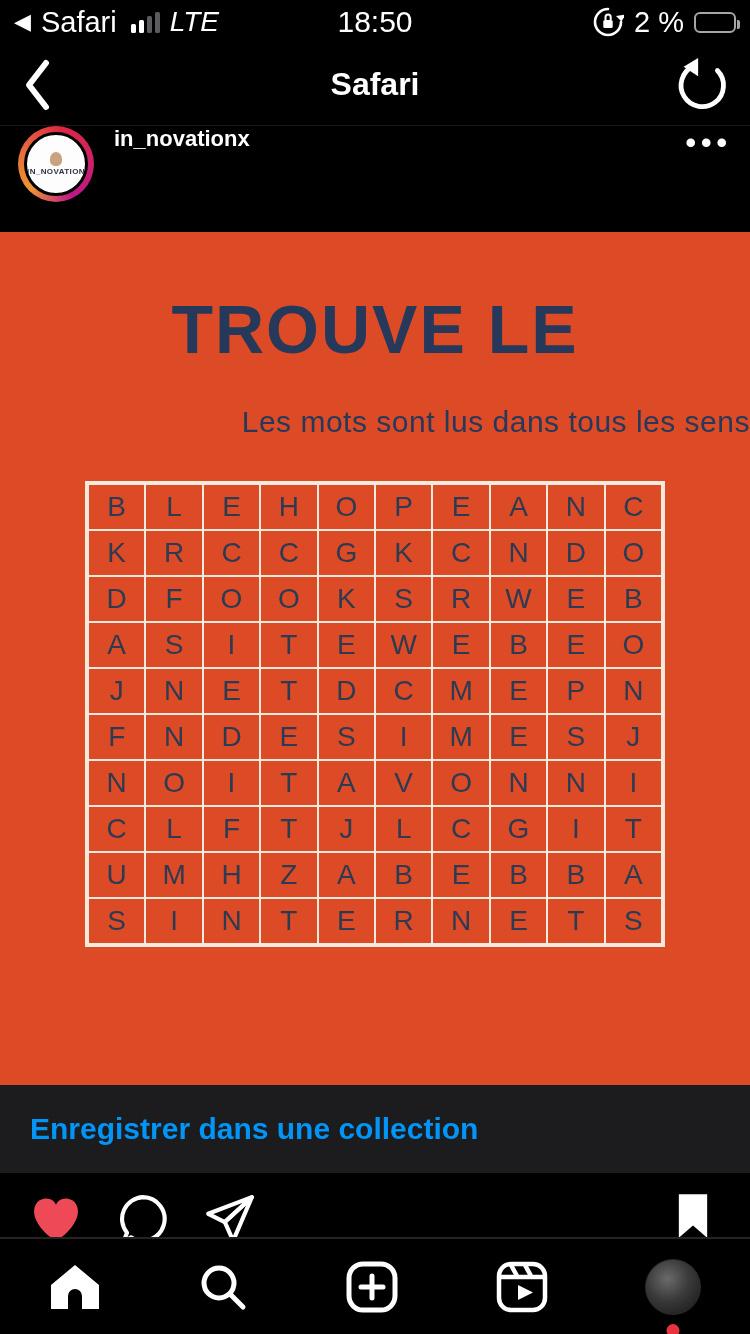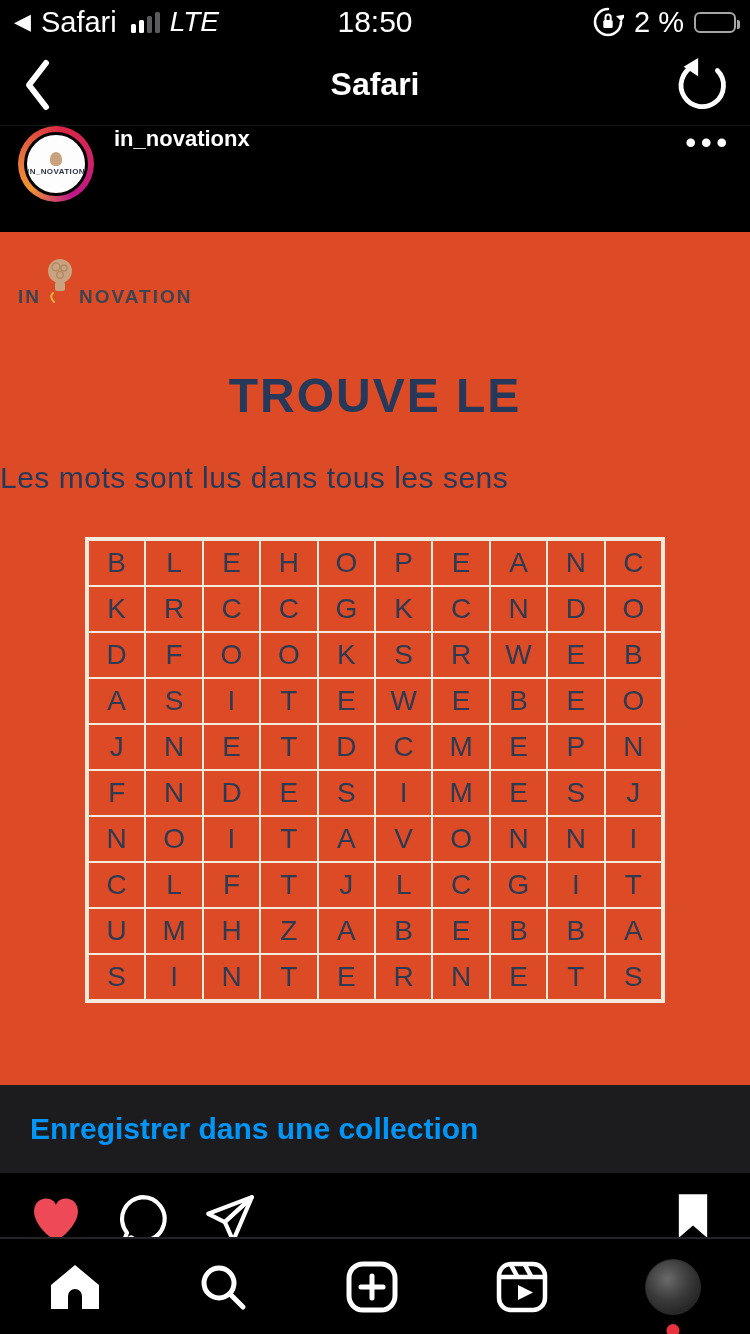--- a/index.html
+++ b/index.html
@@ -53,23 +53,23 @@
   .avatar-bulb{width:12px;height:14px;background:#C9A380;border-radius:50% 50% 40% 40%;margin-bottom:1px;}
   .avatar-inner span{font-size:8px;font-weight:bold;color:#2c3340;letter-spacing:.4px;white-space:nowrap;}
   .username{color:#fff;font-size:22px;font-weight:bold;flex:1;}
   .more-dots{color:#fff;font-size:30px;letter-spacing:5px;font-weight:bold;}
 
   
   .post-image{height:853px;background:var(--image-bg);padding-top:12px;flex:0 0 auto;overflow:hidden;}
   .brand-logo{display:flex;align-items:flex-end;margin-left:18px;height:62px;}
   .brand-logo span{font-size:19px;font-weight:bold;letter-spacing:2px;color:#3c4450;line-height:1;}
   .bulb-svg{margin:0 2px -2px 2px;}
-  .puzzle-title{color:var(--image-text);text-align:center;font-size:48px;font-weight:600;
-    letter-spacing:2px;line-height:1.1;margin-top:64px;}
-  .puzzle-subtitle{color:var(--image-text);text-align:left;font-size:30px;margin-top:38px;
+  .puzzle-title{color:var(--image-text);text-align:center;font-size:68px;font-weight:600;
+    letter-spacing:2px;line-height:1.1;margin-top:48px;}
+  .puzzle-subtitle{color:var(--image-text);text-align:right;font-size:30px;margin-top:38px;
     letter-spacing:.5px;}
   .letter-grid{width:580px;margin:42px auto 0;display:grid;grid-template-columns:repeat(10,1fr);
     border:3px solid var(--grid-line);}
   .letter-grid .cell{height:46px;border:1.5px solid var(--grid-line);display:flex;
     align-items:center;justify-content:center;font-size:28px;color:#2C3A52;font-weight:500;}
 
   
   .save-card{height:88px;background:#1c1c1e;display:flex;align-items:center;padding:0 30px;flex:0 0 auto;}
   .save-link{color:var(--link-blue);font-size:30px;font-weight:bold;background:none;border:none;cursor:pointer;text-align:right;}
 
@@ -143,32 +143,20 @@
       <div class="avatar-inner">
         <span class="avatar-bulb"></span>
         <span>IN_NOVATION</span>
       </div>
     </div>
     <span class="username">in_novationx</span>
     <span class="more-dots">•••</span>
   </div>
 
   <div class="post-image">
-    <div class="brand-logo">
-      <span>IN</span>
-      <svg class="bulb-svg" width="34" height="52" viewBox="0 0 34 52">
-        <circle cx="17" cy="15" r="12" fill="#C9A380"></circle>
-        <circle cx="13" cy="11" r="4" fill="none" stroke="#B18A62" stroke-width="1.5"></circle>
-        <circle cx="21" cy="12" r="3" fill="none" stroke="#B18A62" stroke-width="1.5"></circle>
-        <circle cx="17" cy="19" r="3.4" fill="none" stroke="#B18A62" stroke-width="1.5"></circle>
-        <rect x="12" y="26" width="10" height="9" rx="2" fill="#C9A380"></rect>
-        <path d="M10 37 q-4 4 1 9" fill="none" stroke="#E0B33C" stroke-width="2" stroke-linecap="round"></path>
-      </svg>
-      <span>NOVATION</span>
-    </div>
 
     <div class="puzzle-title">
       <div>TROUVE LE</div>
     </div>
 
     <div class="puzzle-subtitle">Les mots sont lus dans tous les sens</div>
 
     <div class="letter-grid">
         <div class="cell">B</div>
         <div class="cell">L</div>

